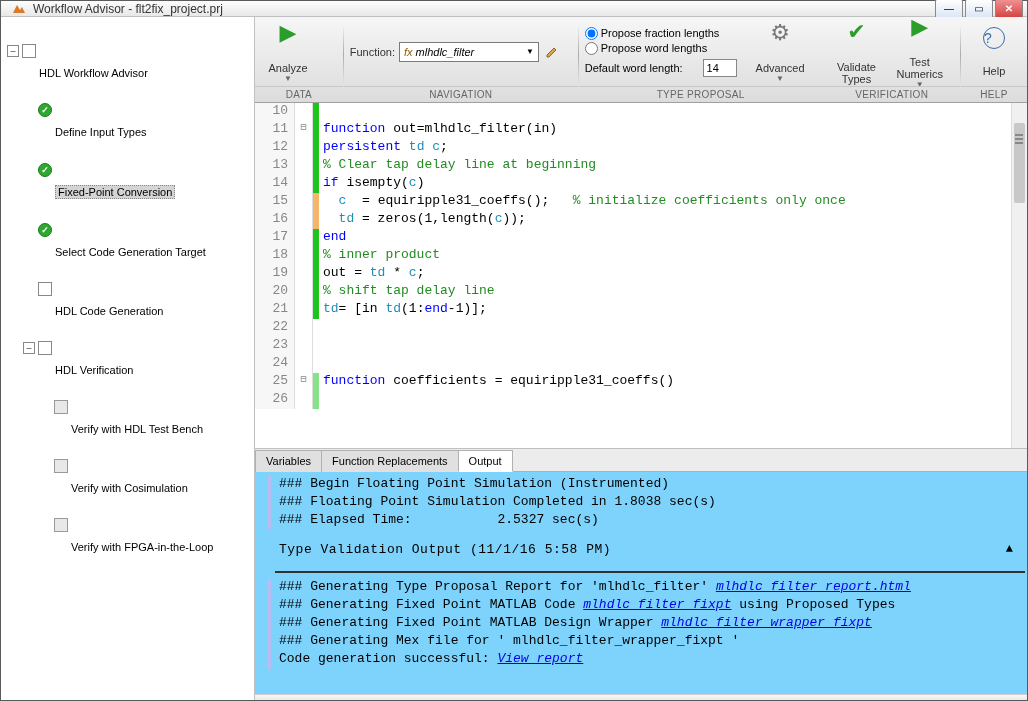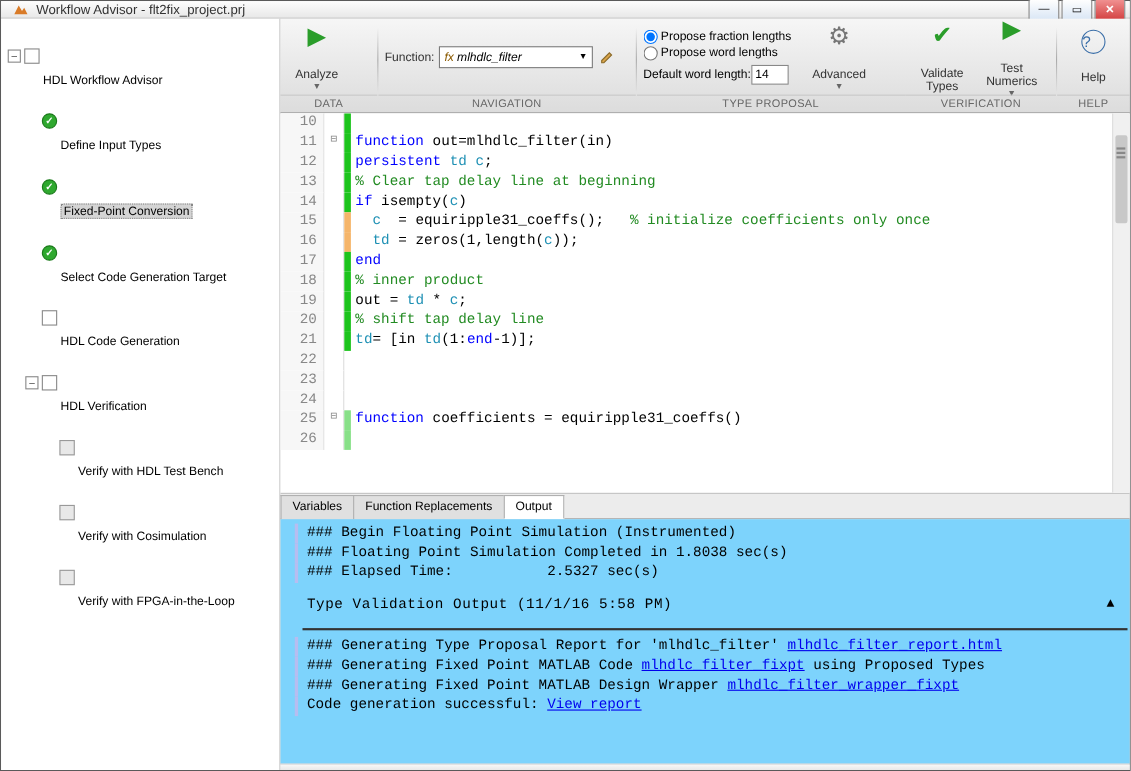--- a/index.html
+++ b/index.html
@@ -45,21 +45,21 @@
 
 .func-row { display: flex; align-items: center; gap: 4px; }
 .func-row label { font-size: 11px; color: #333; }
 .func-select { width: 140px; height: 20px; border: 1px solid #7a7a7a; background: #fff; display: flex; align-items: center; padding: 0 4px; font-style: italic; font-size: 11px; }
 .func-select .fx { color: #8b5a00; font-style: italic; margin-right: 3px; }
 .func-select .dd { margin-left: auto; font-size: 8px; }
 .edit-icon { width: 18px; height: 18px; border: 1px solid transparent; display: inline-flex; align-items: center; justify-content: center; cursor: pointer; }
 
 .propose-col { display: flex; flex-direction: column; gap: 2px; font-size: 11px; }
 .propose-col label { display: flex; align-items: center; gap: 3px; }
-.wordlen-row { display: flex; align-items: center; gap: 0; margin-top: 2px; }
+.wordlen-row { display: flex; align-items: center; gap: 20px; margin-top: 2px; }
 .wordlen-row input { width: 34px; height: 18px; border: 1px solid #888; padding: 0 3px; font-size: 11px; }
 
 .code-area { flex: 1; background: #fff; overflow: auto; font-family: "Courier New", monospace; font-size: 13px; position: relative; border-bottom: 1px solid #c0c0c0; }
 .code-line { display: flex; min-height: 18px; }
 .gutter { width: 40px; text-align: right; padding-right: 6px; color: #888; background: #f7f7f7; border-right: 1px solid #ddd; user-select: none; }
 .fold-gutter { width: 18px; background: #fff; border-right: 1px solid #ddd; text-align: center; color: #888; font-size: 10px; }
 .marker { width: 6px; }
 .marker.green { background: #1cc41c; }
 .marker.lgreen { background: #88e088; }
 .marker.orange { background: #f5b56a; }
@@ -78,21 +78,21 @@
 .bottom-tabs .tab.active { background: #fff; border-bottom: 1px solid #fff; }
 
 .output-area { flex: 0 0 222px; background: #7dd3fc; overflow: auto; font-family: "Courier New", monospace; font-size: 13px; padding: 4px 2px 4px 0; position: relative; }
 .out-line { display: flex; min-height: 18px; }
 .out-gutter { width: 16px; border-right: 3px solid #b7bdf0; margin-right: 8px; }
 .out-text { white-space: pre; }
 .out-area-divider { margin: 10px 0 6px 20px; border: none; border-top: 2px solid #333; }
 .section-head { display: flex; padding: 0 12px 4px 24px; }
 .section-head .head-text { font-family: "Courier New", monospace; font-size: 13px; letter-spacing: 0.5px; }
 .section-head .tri { margin-left: auto; font-size: 12px; cursor: pointer; }
-.link { color: #0000ee; text-decoration: underline; cursor: pointer; }
+.link { color: #0000ee; text-decoration: underline; cursor: pointer; font-style: italic; }
 
 .statusbar { height: 6px; background: linear-gradient(#f8f8f8,#e8e8e8); border-top: 1px solid #cfcfcf; }
 </style>
 </head>
 <body>
 
 <div class="window">
   <div class="titlebar">
     <span class="app-icon">
       <svg viewBox="0 0 16 16" width="16" height="16">
@@ -404,20 +404,24 @@
             <div class="out-line">
               <div class="out-gutter"></div>
               <div class="out-text">### Generating Fixed Point MATLAB Code <span class="link">mlhdlc_filter_fixpt</span> using Proposed Types</div>
             </div>
             <div class="out-line">
               <div class="out-gutter"></div>
               <div class="out-text">### Generating Fixed Point MATLAB Design Wrapper <span class="link">mlhdlc_filter_wrapper_fixpt</span></div>
             </div>
             <div class="out-line">
               <div class="out-gutter"></div>
+              <div class="out-text">### Generating Mex file for ' mlhdlc_filter_wrapper_fixpt '</div>
+            </div>
+            <div class="out-line">
+              <div class="out-gutter"></div>
               <div class="out-text">Code generation successful: <span class="link">View report</span></div>
             </div>
           </div>
       </div>
 
       <div class="statusbar"></div>
     </div>
   </div>
 </div>
 

